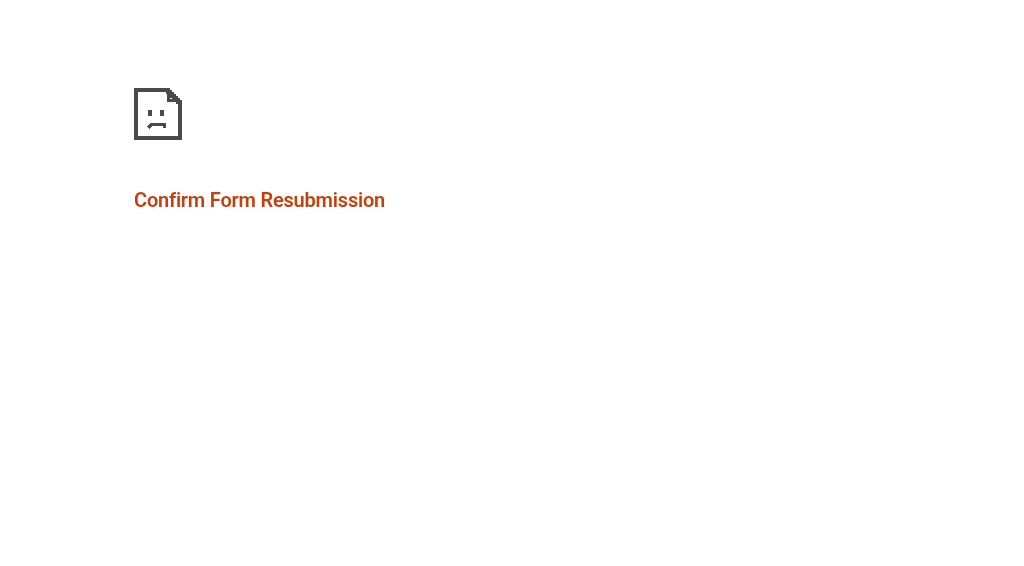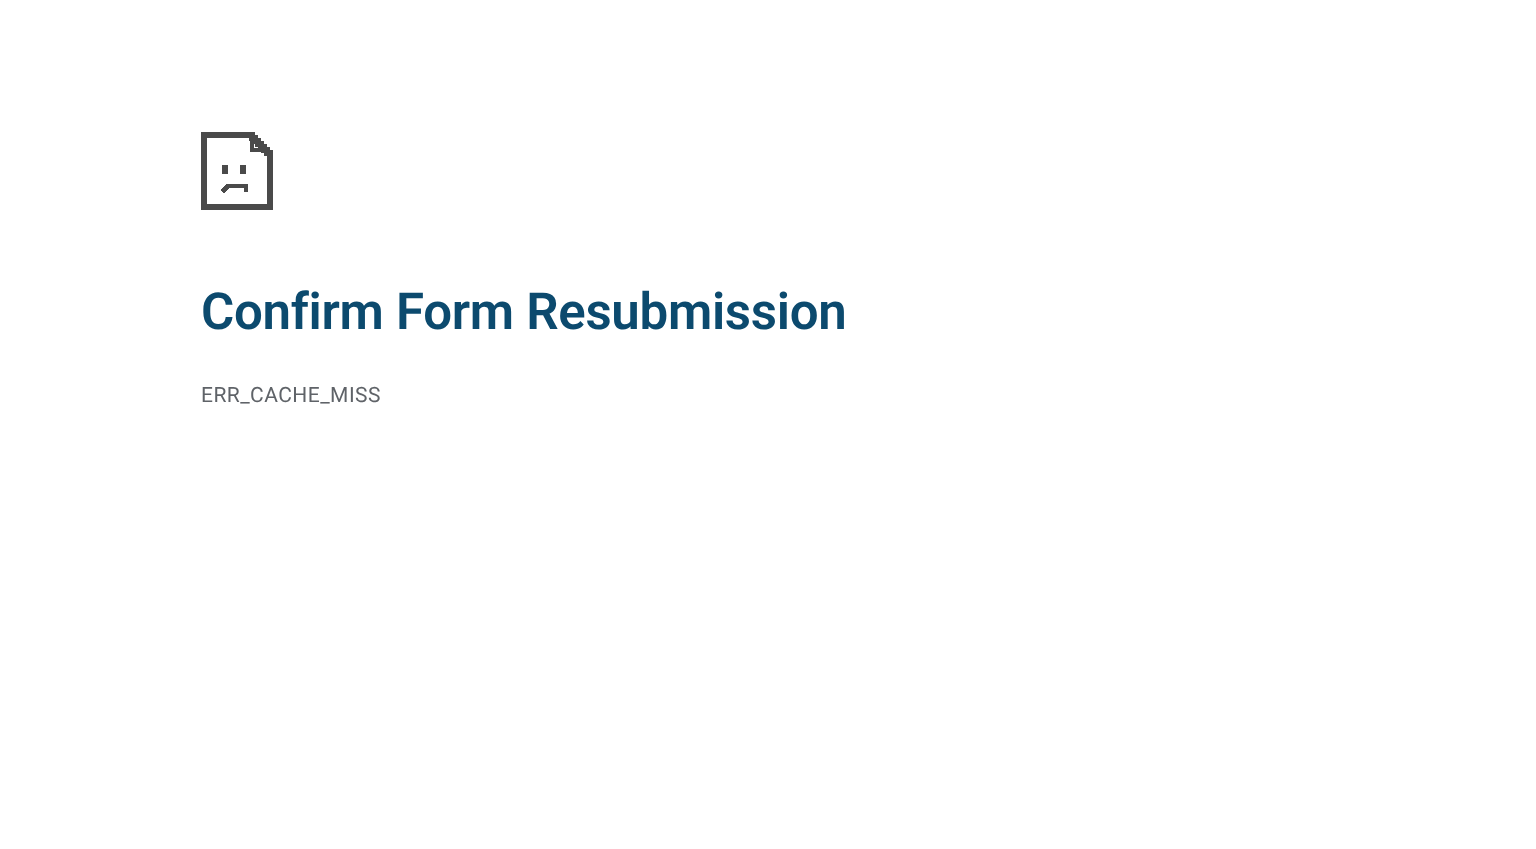--- a/index.html
+++ b/index.html
@@ -22,23 +22,23 @@
     }
     .icon-container {
       margin-bottom: 48px;
     }
     .icon-container svg {
       width: 48px;
       height: 52px;
       display: block;
     }
     .error-title {
-      font-size: 34px;
+      font-size: 20px;
       font-weight: 600;
-      color: #0c4a6e;
+      color: #c2410c;
       margin-bottom: 28px;
       letter-spacing: -0.2px;
     }
     .error-paragraph {
       font-size: 17px;
       line-height: 1.55;
       color: #5f6368;
       margin-bottom: 22px;
     }
     .error-code {
@@ -64,14 +64,13 @@
 
         <path d="M14 40 L18 36 L30 36 L30 40" fill="none" stroke="#4a4a4a" stroke-width="3"></path>
       </svg>
     </span>
   </div>
 
   <h1 class="error-title">Confirm Form Resubmission</h1>
 
 
 
-  <div class="error-code">ERR_CACHE_MISS</div>
 </div>
 
 </body></html>

